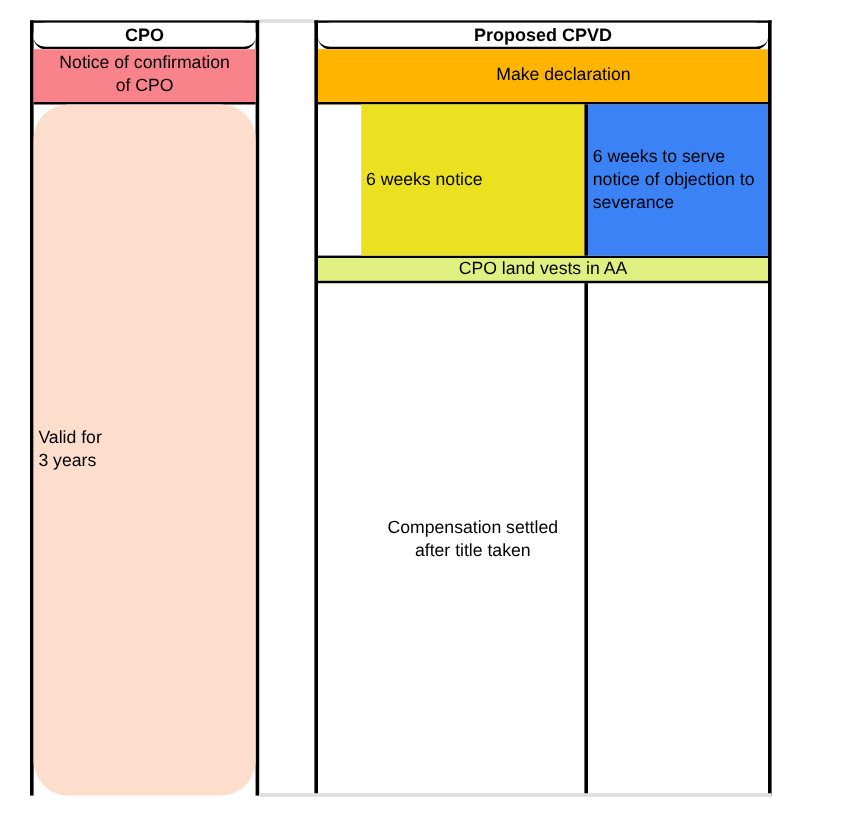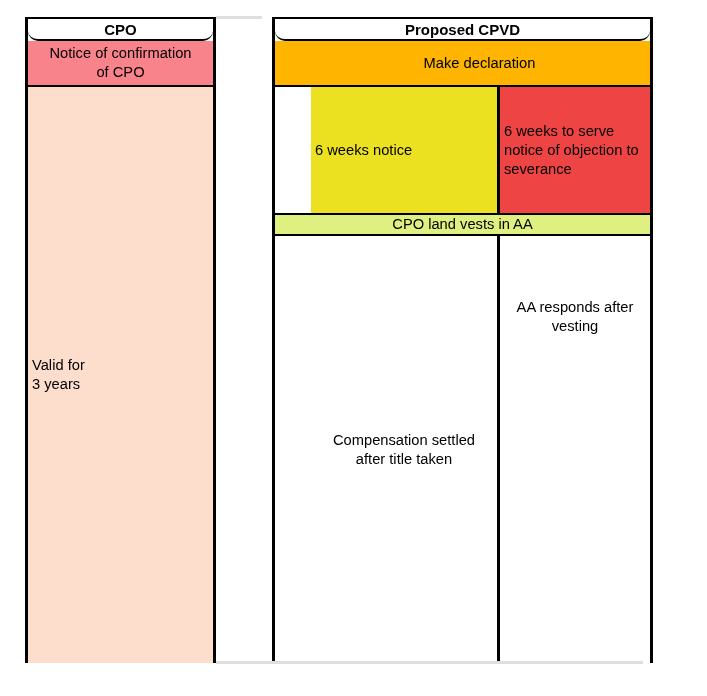--- a/index.html
+++ b/index.html
@@ -24,21 +24,21 @@
     height: 646px;
     box-sizing: border-box;
     border-top: 2px solid #000;
     border-left: 3px solid #000;
     border-right: 3px solid #000;
     display: flex;
     flex-direction: column;
     background: #ffffff;
   }
   .table-left  { left: 25px;  width: 191px; }
-  .table-right { left: 272px; width: 381px; }
+  .table-right { left: 262px; width: 381px; }
 
   .row { box-sizing: border-box; flex: 0 0 auto; }
   .bordered { border-bottom: 2px solid #000; }
   .grow { flex: 1 1 auto; }
 
   .hdr {
     height: 22px;
     display: flex;
     align-items: center;
     justify-content: center;
@@ -79,39 +79,37 @@
 <body>
 
 <div class="canvas">
 
   <div class="grid-line grid-line-top"></div>
 
   <section class="table table-left">
     <div class="row hdr bordered">CPO</div>
     <div class="row row-notice bordered cell v-center h-center" style="background-color: rgb(248, 131, 139);">Notice of confirmation
 of CPO</div>
-    <div class="row grow cell v-center h-left" style="background-color: rgb(253, 222, 205);">Valid for
+    <div class="row grow cell v-center h-left" style="background-color: rgb(253, 222, 205); border-radius: 29px;">Valid for
 3 years</div>
   </section>
 
   <section class="table table-right">
     <div class="row hdr bordered">Proposed CPVD</div>
     <div class="row row-declaration bordered cell v-center h-center" style="background-color: rgb(255, 180, 0); padding-left: 34px;">Make declaration</div>
     <div class="row row-split2 bordered">
       <div class="cell split-left v-center h-left" style="background-color: rgb(235, 225, 32);">6 weeks notice</div>
       <div class="v-divider"></div>
-      <div class="cell split-right v-center h-left" style="background-color: #ef4444;">6 weeks to serve
+      <div class="cell split-right v-center h-left" style="background-color: #3b82f6;">6 weeks to serve
 notice of objection to
 severance</div>
     </div>
     <div class="row row-vests bordered cell v-center h-center" style="background-color: rgb(223, 240, 128);">CPO land vests in AA</div>
     <div class="row row-split4 grow">
       <div class="cell split-left v-center h-center">Compensation settled
 after title taken</div>
       <div class="v-divider"></div>
-      <div class="cell split-right v-top-offset h-center">AA responds after
-vesting</div>
     </div>
   </section>
 
   <div class="grid-line grid-line-bottom"></div>
 
 </div>
 
 </body></html>

